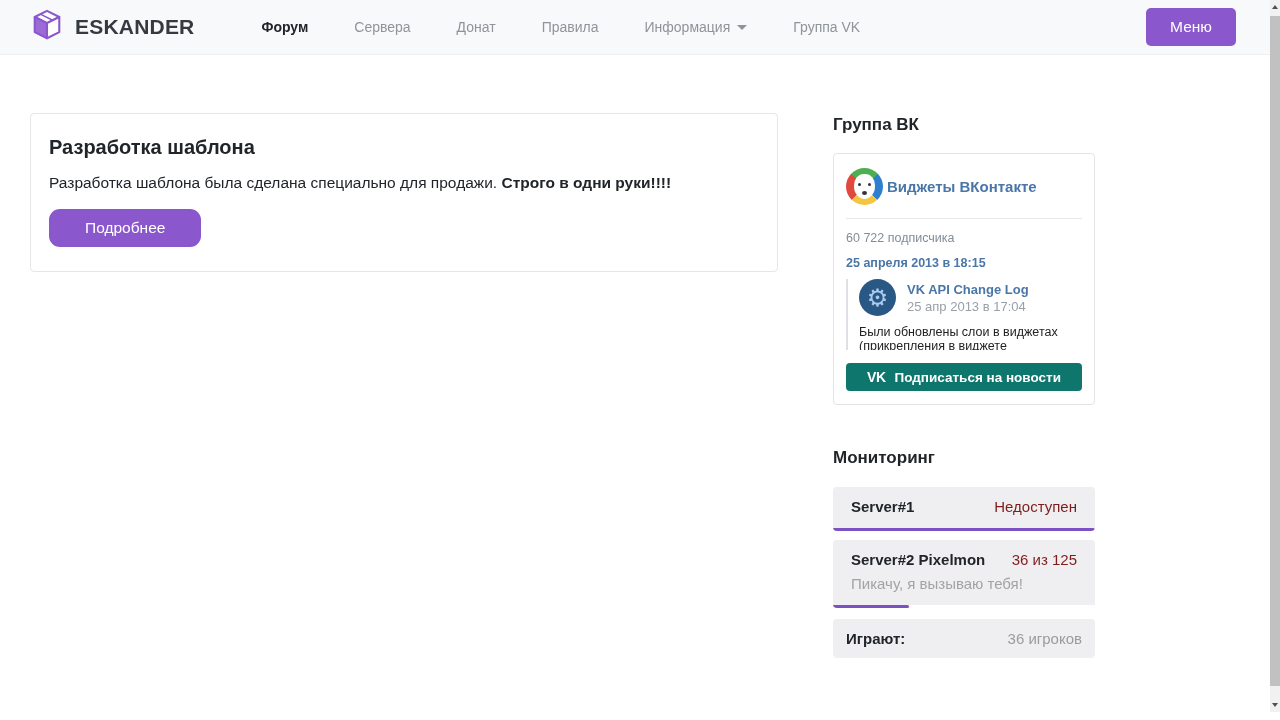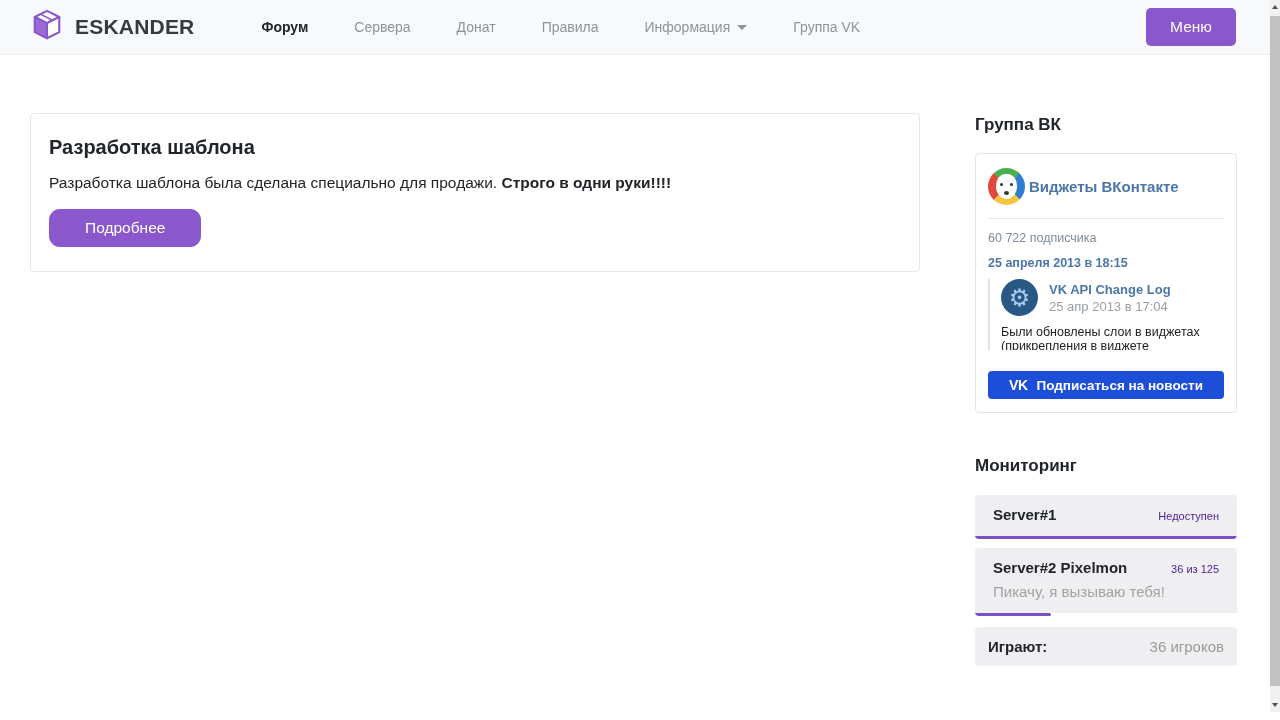--- a/index.html
+++ b/index.html
@@ -50,21 +50,21 @@
     font-family: inherit;
     padding: 10px 24px;
     cursor: pointer;
   }
 
   
   .content { display: flex; align-items: flex-start; padding: 58px 33px 0 30px; }
 
   
   .announcement-card {
-    width: 890px;
+    width: 748px;
     background: #ffffff;
     border: 1px solid #e4e6e8;
     border-radius: 4px;
     padding: 18px 18px 24px 18px;
   }
   .announcement-card h2 { font-size: 20px; font-weight: 700; color: #212529; margin: 4px 0 15px; }
   .announcement-card p { font-size: 15.5px; color: #212529; margin-bottom: 17px; }
   .details-btn {
     background: #8a57cd;
     color: #ffffff;
@@ -117,43 +117,43 @@
     display: flex; align-items: center; justify-content: center;
     font-size: 24px; line-height: 1; flex-shrink: 0;
   }
   .post-author { font-size: 13px; font-weight: 700; color: #4a76a8; cursor: pointer; }
   .post-time { font-size: 13px; color: #9aa0a6; margin-top: 2px; }
   .post-text {
     font-size: 12.5px; color: #222222; line-height: 14px;
     margin-top: 9px; height: 25px; overflow: hidden;
   }
   .subscribe-btn {
-    margin-top: 21px; width: 100%; height: 28px;
-    background: #1d4ed8; color: #ffffff;
+    margin-top: 13px; width: 100%; height: 28px;
+    background: #0f766e; color: #ffffff;
     border: none; border-radius: 4px;
     font-size: 13.5px; font-weight: 700; font-family: inherit;
     display: flex; align-items: center; justify-content: center; gap: 9px;
     cursor: pointer;
   }
   .vk-logo { font-size: 14px; font-weight: 800; letter-spacing: -0.5px; }
 
   
   .monitoring { margin-top: 43px; }
   .monitoring h3 { margin-bottom: 19px; }
   .server-card {
     background: #efeff1;
     border-radius: 4px;
     position: relative;
     overflow: hidden;
     padding: 11px 18px 16px;
     margin-bottom: 9px;
   }
   .server-row { display: flex; justify-content: space-between; align-items: baseline; }
   .server-name { font-size: 15px; font-weight: 700; color: #212529; }
-  .server-status { font-size: 11px; color: #4c1d95; }
+  .server-status { font-size: 15px; color: #7f1d1d; }
   .server-desc { font-size: 15px; color: #a3a3a5; margin-top: 7px; }
   .server-bar { position: absolute; left: 0; right: 0; bottom: 0; height: 3px; background: #ffffff; }
   .server-bar-fill { height: 100%; background: #7b52c1; border-radius: 0 2px 2px 0; }
   .players-card {
     background: #efeff1;
     border-radius: 4px;
     padding: 11px 13px;
     margin-top: 11px;
     display: flex; justify-content: space-between; align-items: baseline;
   }

